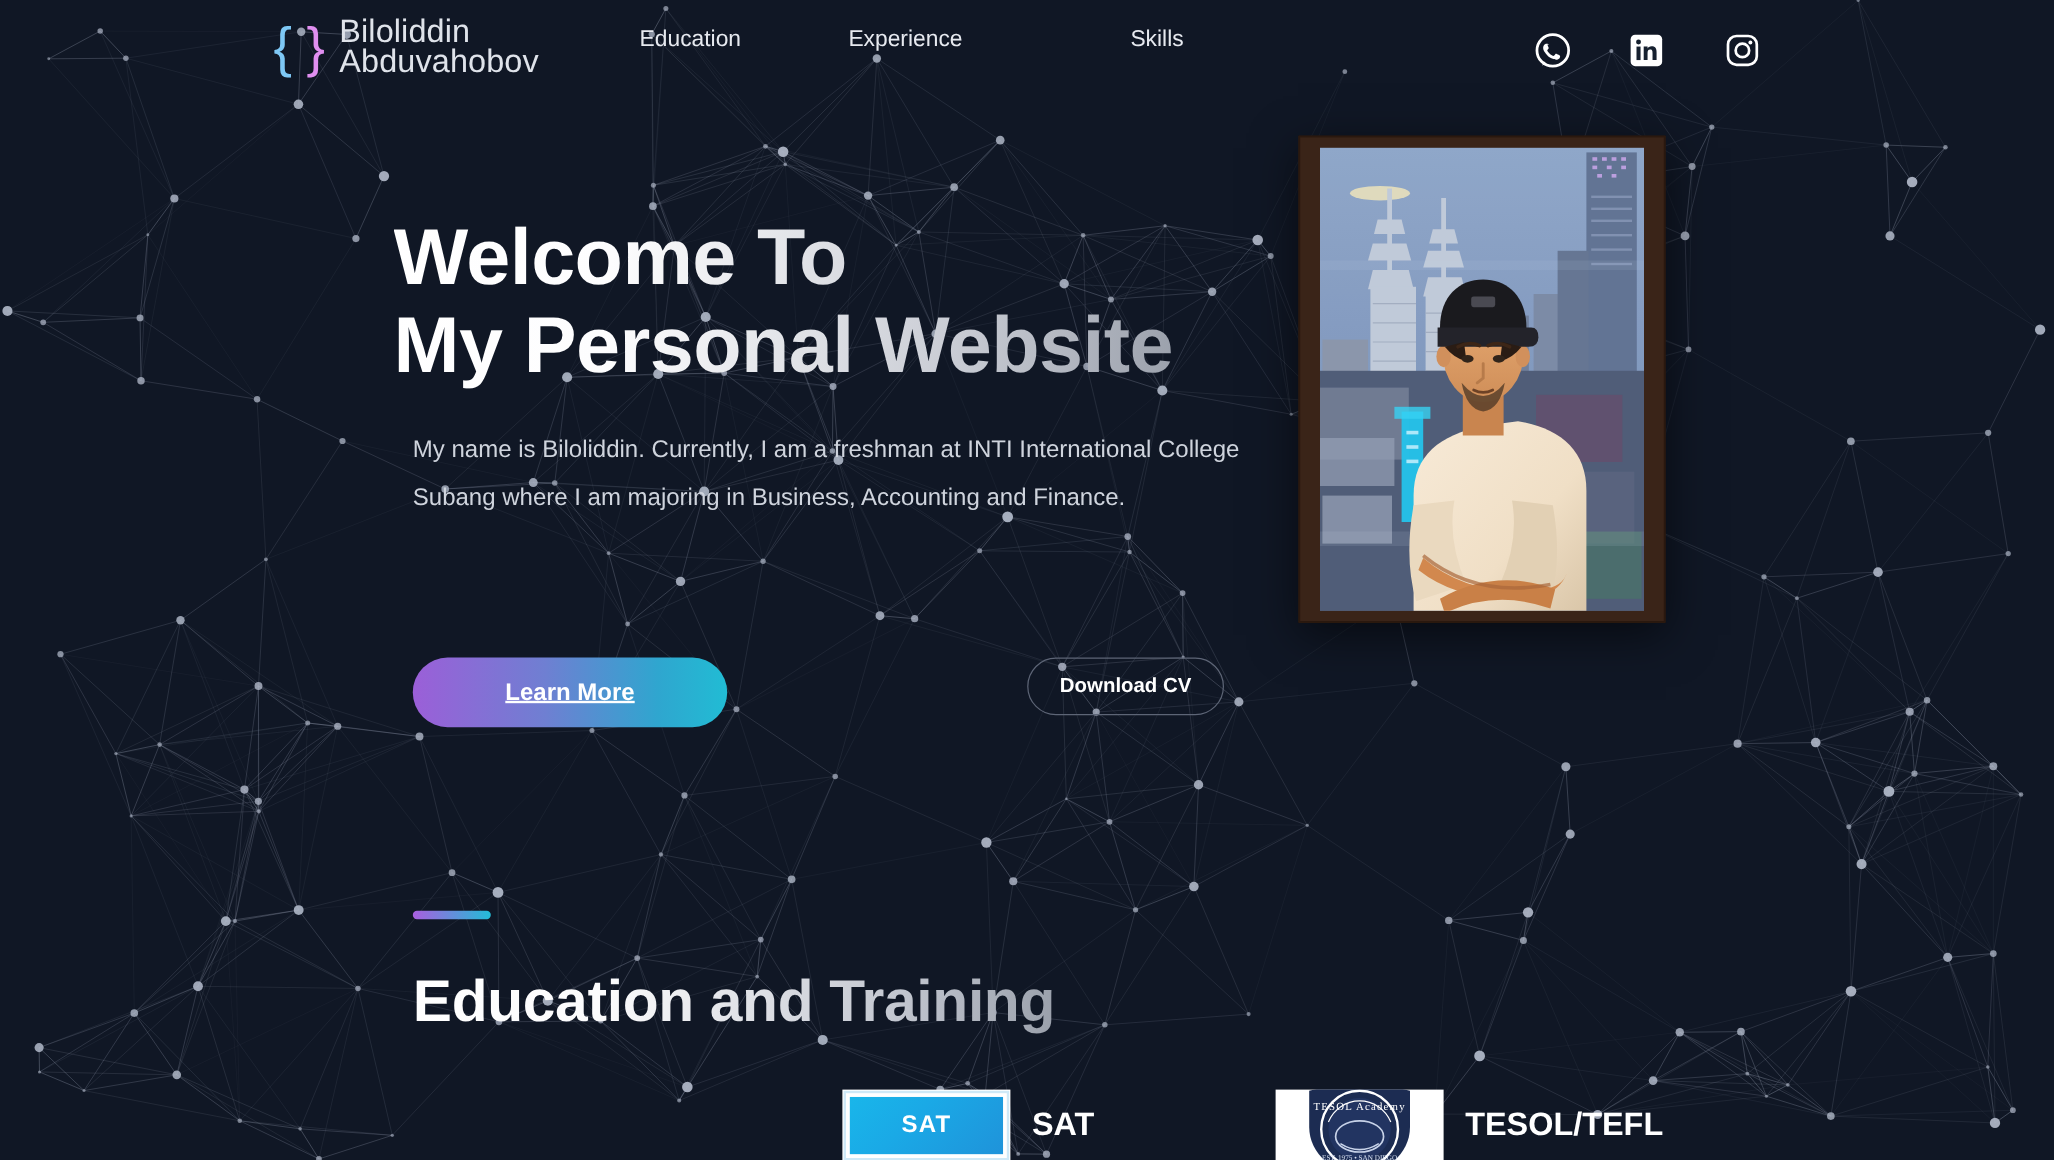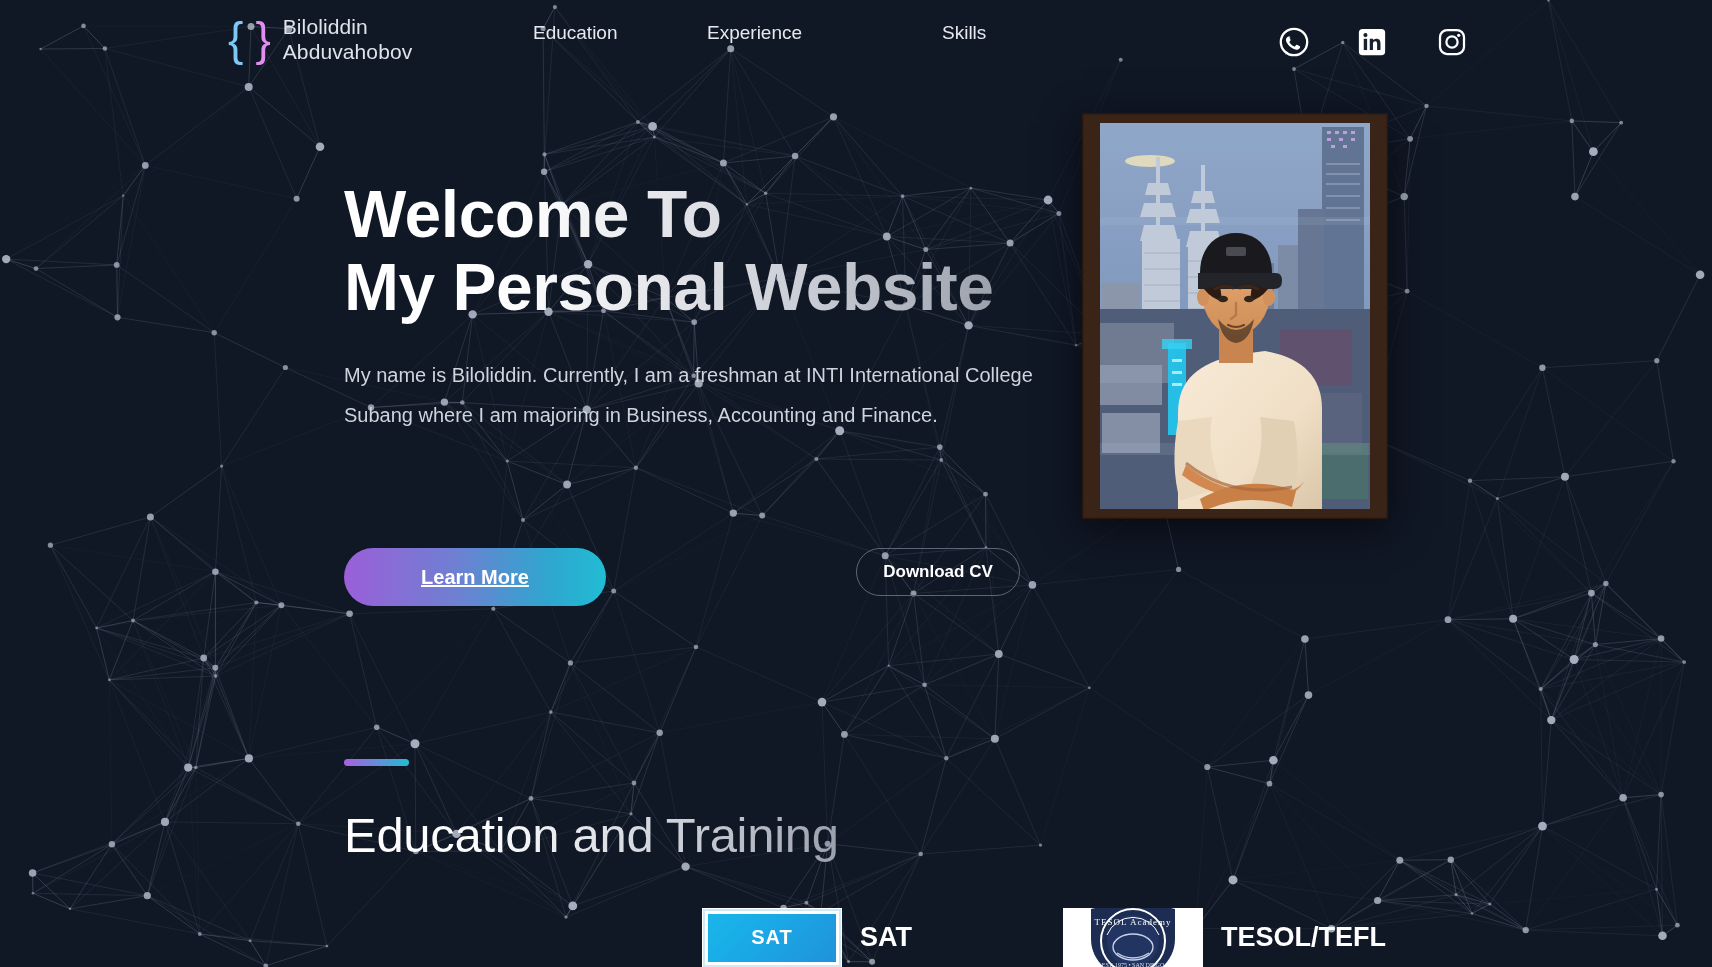--- a/index.html
+++ b/index.html
@@ -23,41 +23,41 @@
     position:absolute; left:228px; top:14px;
     display:flex; align-items:center; gap:12px;
   }
   .brace {
     font-size:46px; line-height:40px; font-weight:300;
     font-family:"Liberation Sans", sans-serif;
   }
   .brace-l { color:#7ec8f5; }
   .brace-r { color:#e08ff0; }
   .logo-text {
-    color:#dfe3ea; font-size:21px; line-height:25px; font-weight:400;
+    color:#dfe3ea; font-size:27px; line-height:25px; font-weight:400;
     white-space:pre-line; letter-spacing:.1px;
   }
   .nav { position:absolute; top:22px; left:0; width:100%; height:30px; }
   .nav-item {
     position:absolute; color:#e6e9ef; font-size:19px; font-weight:400;
     cursor:pointer; white-space:nowrap;
   }
   .nav-0 { left:533px; }
   .nav-1 { left:707px;text-align:right; }
   .nav-2 { left:894px;margin-left:48px; }
 
   .socials { position:absolute; top:26px; right:0; width:100%; height:40px; }
   .social { position:absolute; top:0; width:32px; height:32px; cursor:pointer; }
   .soc-0 { left:1278px; }
   .soc-1 { left:1357px; top:1px; }
   .soc-2 { left:1437px; top:1px; }
 
   
   .hero-title {
-    position:absolute; left:344px; top:178px; z-index:4;
+    position:absolute; left:328px; top:178px; z-index:4;
     font-size:66px; line-height:73px; font-weight:700; letter-spacing:-.5px;
     white-space:pre-line;
     background:linear-gradient(95deg,#ffffff 0%,#fdfdfe 28%,#c9ccd4 72%,#9ba1ac 100%);
     -webkit-background-clip:text; background-clip:text;
     -webkit-text-fill-color:transparent; color:transparent;
   }
   .hero-sub {
     position:absolute; left:344px; top:355px; width:690px; z-index:4;
     color:#cfd4dd; font-size:20px; line-height:40px; font-weight:400;
   }
@@ -87,21 +87,21 @@
   .photo-inner { position:absolute; inset:0; }
 
   
   .accent-bar {
     position:absolute; left:344px; top:759px; width:65px; height:7px;
     border-radius:4px; z-index:4;
     background:linear-gradient(90deg,#a95fe0 0%,#22bcd6 100%);
   }
   .sec-title {
     position:absolute; left:344px; top:806px; z-index:4;
-    font-size:49px; line-height:58px; font-weight:400; letter-spacing:-.3px;
+    font-size:49px; line-height:58px; font-weight:700; letter-spacing:-.3px;
     background:linear-gradient(95deg,#ffffff 0%,#fbfbfc 30%,#c4c8d1 74%,#9aa0ab 100%);
     -webkit-background-clip:text; background-clip:text;
     -webkit-text-fill-color:transparent; color:transparent;
   }
   .cert-row { position:absolute; left:0; top:908px; width:1712px; height:59px; z-index:4; }
   .cert { position:absolute; top:0; display:flex; align-items:center; gap:18px; }
   .cert-0 { left:344px; }
   .cert-1 { left:702px; }
   .cert-2 { left:1063px; }
   .cert-logo {

